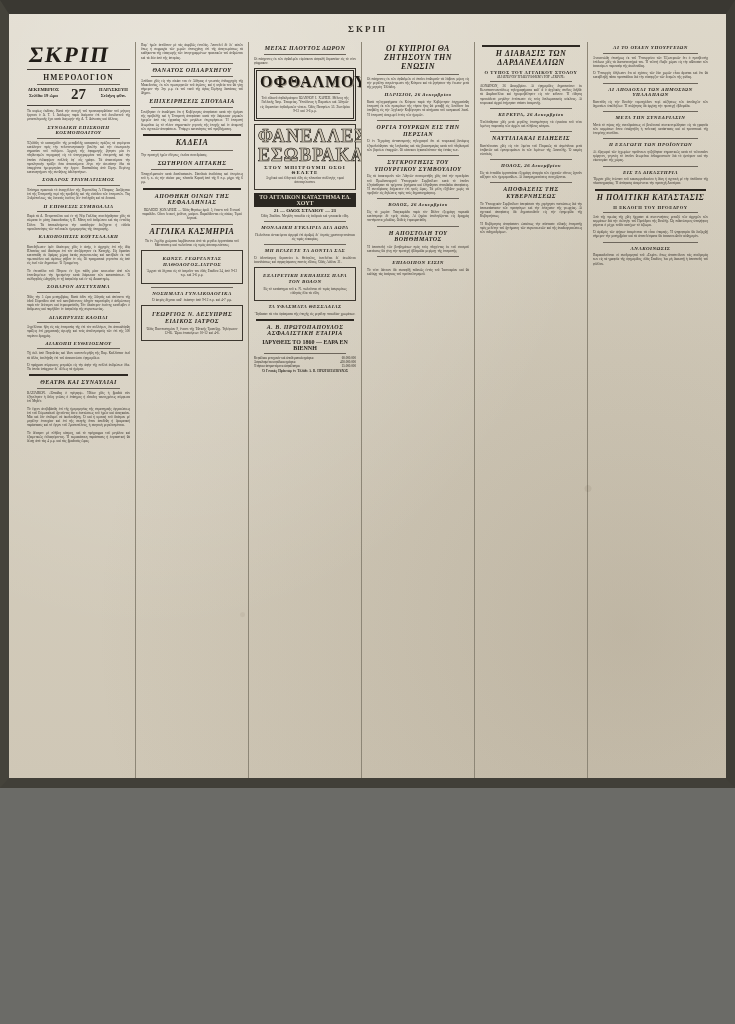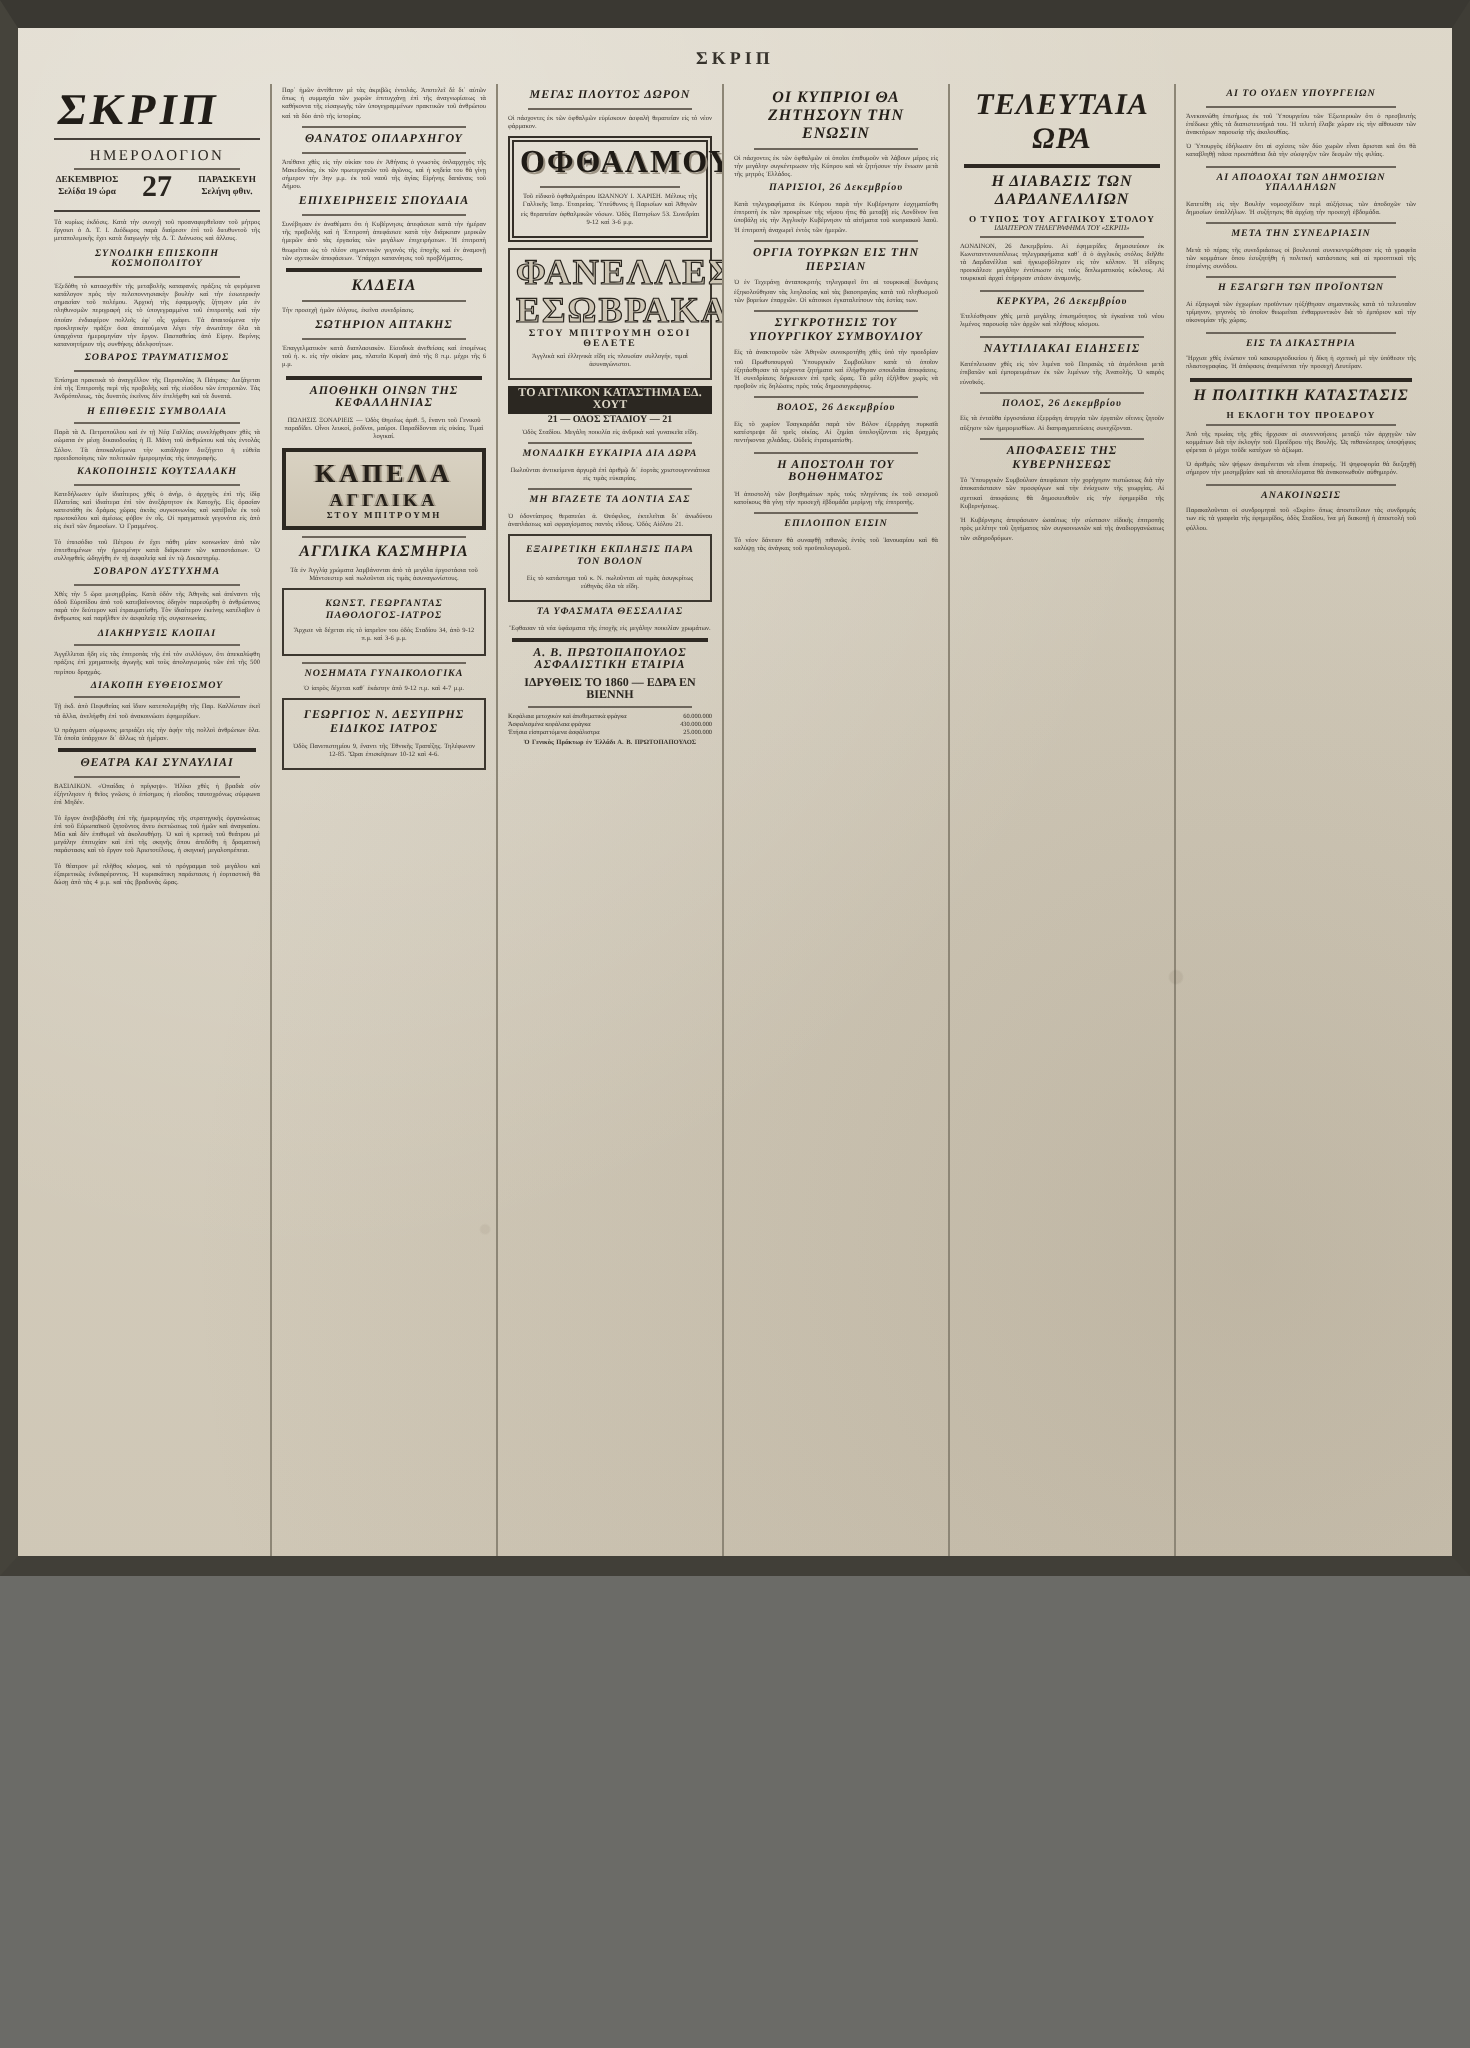--- a/index.html
+++ b/index.html
@@ -134,21 +134,21 @@
     letter-spacing: 2px;
     transform: skewX(-9deg);
     color: #211d18;
     text-align: left;
     line-height: 1;
     margin: 2px 0 1px 2px;
   }
   .sub-logo {
     text-align: center;
     font-size: 7.5px;
-    font-weight: normal;
+    font-weight: bold;
     letter-spacing: 1.2px;
     margin: 1px 0;
   }
   .datebar {
     display: flex;
     align-items: flex-start;
     justify-content: space-between;
     font-size: 4.6px;
     font-weight: bold;
     margin-top: 1px;
@@ -304,25 +304,20 @@
         <div class="tx">Τὴν προσεχῆ ἡμῶν ὀλίγους, ἐκεῖνα συνεδρίασις.</div>
 
         <div class="hl h-s">ΣΩΤΗΡΙΟΝ ΑΠΤΑΚΗΣ</div>
         <div class="rule thin"></div>
         <div class="tx">Ἐπαγγελματικὸν κατὰ διαπλασιακὸν. Εἰσοδικὰ ἀνεθείσας καὶ ἑπομένως τοῦ ἡ. κ. εἰς τὴν οἰκίαν μας, πλατεῖα Κοραῆ ἀπὸ τῆς 8 π.μ. μέχρι τῆς 6 μ.μ.</div>
 
         <div class="rule thick"></div>
         <div class="hl h-s">ΑΠΟΘΗΚΗ ΟΙΝΩΝ ΤΗΣ ΚΕΦΑΛΛΗΝΙΑΣ</div>
         <div class="tx center">ΠΩΛΗΣΙΣ ΞΟΝΑΡΙΕΙΣ — Ὁδὸς Θησέως ἀριθ. 5, ἔναντι τοῦ Γενικοῦ παραδίδει. Οἶνοι λευκοί, ῥοδίνοι, μαύροι. Παραδίδονται εἰς οἰκίας. Τιμαὶ λογικαί.</div>
 
-        <div class="kapela">
-          <div class="hatch">ΚΑΠΕΛΑ</div>
-          <div class="hatch" style="font-size:9px">ΑΓΓΛΙΚΑ</div>
-          <div class="center" style="font-size:4.5px;font-weight:bold;letter-spacing:1px">ΣΤΟΥ ΜΠΙΤΡΟΥΜΗ</div>
-        </div>
 
         <div class="rule thin"></div>
         <div class="hl h-m">ΑΓΓΛΙΚΑ ΚΑΣΜΗΡΙΑ</div>
         <div class="tx center">Τὰ ἐν Ἀγγλίᾳ χρώματα λαμβάνονται ἀπὸ τὰ μεγάλα ἐργοστάσια τοῦ Μάντσεστερ καὶ πωλοῦνται εἰς τιμὰς ἀσυναγωνίστους.</div>
 
         <div class="boxed">
           <div class="hl h-xs">ΚΩΝΣΤ. ΓΕΩΡΓΑΝΤΑΣ ΠΑΘΟΛΟΓΟΣ-ΙΑΤΡΟΣ</div>
           <div class="tx center">Ἄρχισε νὰ δέχεται εἰς τὸ ἰατρεῖον του ὁδὸς Σταδίου 34, ἀπὸ 9-12 π.μ. καὶ 3-6 μ.μ.</div>
         </div>
 
@@ -415,21 +410,20 @@
         <div class="rule thin"></div>
         <div class="hl h-s">Η ΑΠΟΣΤΟΛΗ ΤΟΥ ΒΟΗΘΗΜΑΤΟΣ</div>
         <div class="tx">Ἡ ἀποστολὴ τῶν βοηθημάτων πρὸς τοὺς πληγέντας ἐκ τοῦ σεισμοῦ κατοίκους θὰ γίνῃ τὴν προσεχῆ ἑβδομάδα μερίμνῃ τῆς ἐπιτροπῆς.</div>
 
         <div class="rule thin"></div>
         <div class="hl h-xs">ΕΠΙΛΟΙΠΟΝ ΕΙΣΙΝ</div>
         <div class="tx">Τὸ νέον δάνειον θὰ συναφθῇ πιθανῶς ἐντὸς τοῦ Ἰανουαρίου καὶ θὰ καλύψῃ τὰς ἀνάγκας τοῦ προϋπολογισμοῦ.</div>
       </div>
 
       <div class="col c5">
-        <div class="hl h-xl">ΤΕΛΕΥΤΑΙΑ ΩΡΑ</div>
         <div class="rule thick"></div>
         <div class="hl h-m">Η ΔΙΑΒΑΣΙΣ ΤΩΝ ΔΑΡΔΑΝΕΛΛΙΩΝ</div>
         <div class="center bold" style="font-size:4.6px;letter-spacing:0.6px">Ο ΤΥΠΟΣ ΤΟΥ ΑΓΓΛΙΚΟΥ ΣΤΟΛΟΥ</div>
         <div class="center" style="font-size:3.6px;font-style:italic">ΙΔΙΑΙΤΕΡΟΝ ΤΗΛΕΓΡΑΦΗΜΑ ΤΟΥ «ΣΚΡΙΠ»</div>
         <div class="rule thin"></div>
         <div class="tx">ΛΟΝΔΙΝΟΝ, 26 Δεκεμβρίου. Αἱ ἐφημερίδες δημοσιεύουν ἐκ Κωνσταντινουπόλεως τηλεγραφήματα καθ᾽ ἃ ὁ ἀγγλικὸς στόλος διῆλθε τὰ Δαρδανέλλια καὶ ἠγκυροβόλησεν εἰς τὸν κόλπον. Ἡ εἴδησις προεκάλεσε μεγάλην ἐντύπωσιν εἰς τοὺς διπλωματικοὺς κύκλους. Αἱ τουρκικαὶ ἀρχαὶ ἐτήρησαν στάσιν ἀναμονῆς.</div>
 
         <div class="rule thin"></div>
         <div class="hl h-xs">ΚΕΡΚΥΡΑ, 26 Δεκεμβρίου</div>
         <div class="tx">Ἐτελέσθησαν χθὲς μετὰ μεγάλης ἐπισημότητος τὰ ἐγκαίνια τοῦ νέου λιμένος παρουσίᾳ τῶν ἀρχῶν καὶ πλήθους κόσμου.</div>

